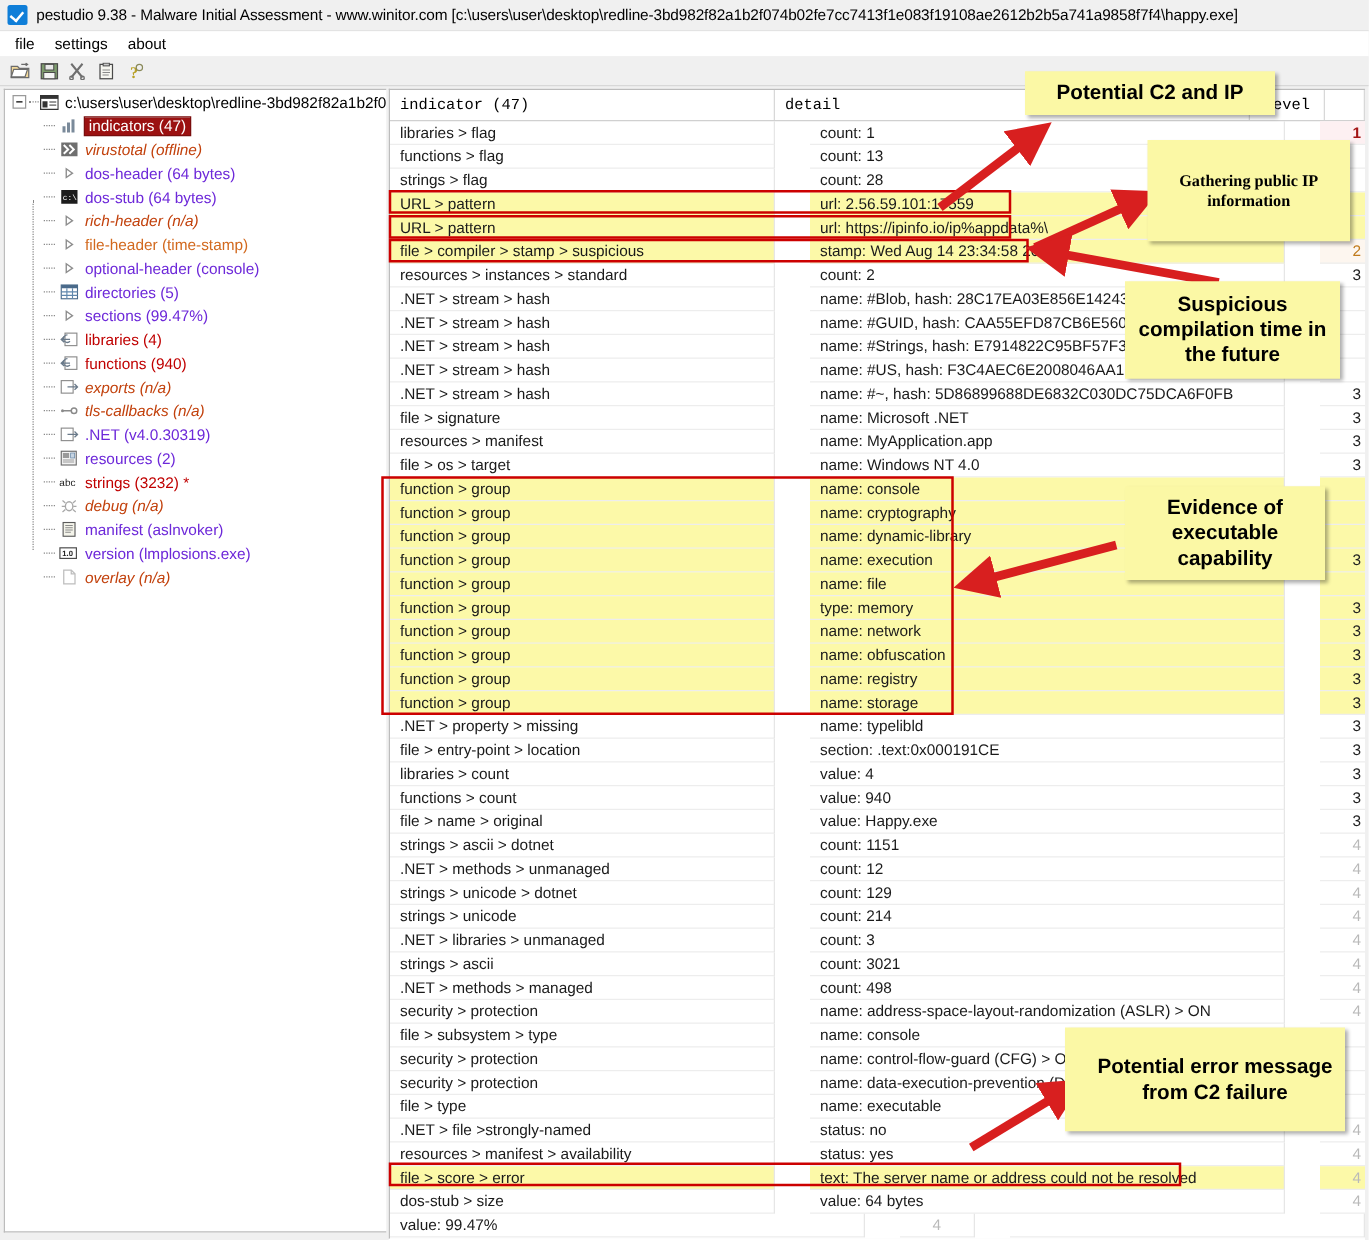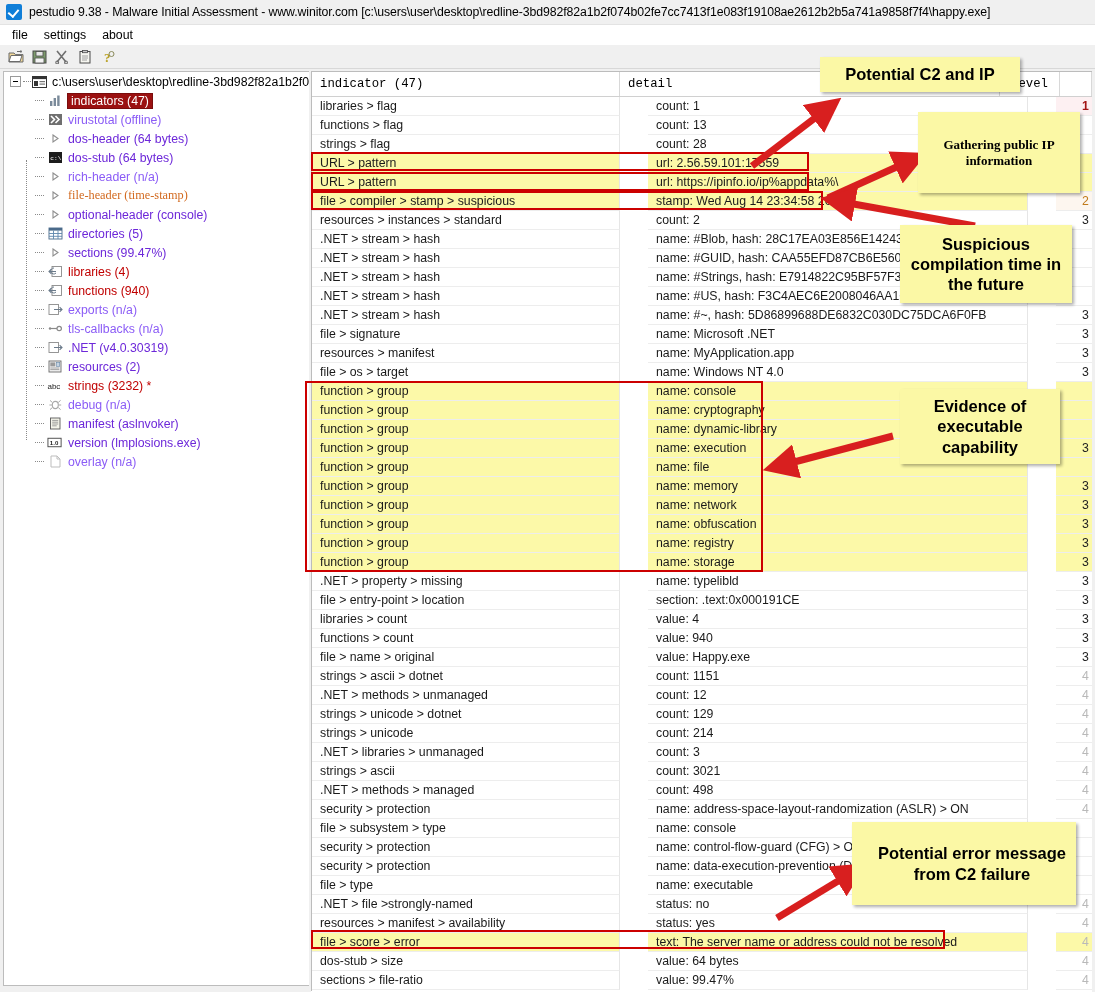--- a/index.html
+++ b/index.html
@@ -98,22 +98,22 @@
     width: 9px; height: 1px; border-top: 1px dotted #8a8a8a;
     margin-right: 3px; flex: none;
   }
   .node-icon {
     width: 16px; height: 14px; flex: none; margin-right: 5px;
     display: flex; align-items: center; justify-content: center;
   }
   .node-label { font-size: 12.3px; }
   .node-label.black { color: #6d28d9; }
   .node-label.red { color: #c00000; }
-  .node-label.gray { color: #8b5cf6; }
-  .node-label.orange { color: #d2691e; font-family: Liberation Serif, serif; }
+  .node-label.gray { color: #c2410c; font-style: italic; }
+  .node-label.orange { color: #d2691e; }
   .node-label.sel {
     background: #9b1111; color: #ffffff; padding: 0 3px;
     outline: 1px solid #7a0d0d;
   }
 
   
   .tree-spine {
     position: absolute; left: 22px; top: 88px; width: 1px; height: 280px;
     border-left: 1px dotted #8a8a8a;
   }
@@ -587,21 +587,21 @@
           <div class="cell col-tail"></div>
         </div>
         <div class="row hl">
           <div class="cell col-ind">function &gt; group</div>
           <div class="cell col-det">name: file</div>
           <div class="cell col-lvl center "></div>
           <div class="cell col-tail"></div>
         </div>
         <div class="row hl">
           <div class="cell col-ind">function &gt; group</div>
-          <div class="cell col-det">name: memory</div>
+          <div class="cell col-det">type: memory</div>
           <div class="cell col-lvl center lvl3">3</div>
           <div class="cell col-tail"></div>
         </div>
         <div class="row hl">
           <div class="cell col-ind">function &gt; group</div>
           <div class="cell col-det">name: network</div>
           <div class="cell col-lvl center lvl3">3</div>
           <div class="cell col-tail"></div>
         </div>
         <div class="row hl">
@@ -742,21 +742,20 @@
           <div class="cell col-lvl center lvl4">4</div>
           <div class="cell col-tail"></div>
         </div>
         <div class="row">
           <div class="cell col-ind">dos-stub &gt; size</div>
           <div class="cell col-det">value: 64 bytes</div>
           <div class="cell col-lvl center lvl4">4</div>
           <div class="cell col-tail"></div>
         </div>
         <div class="row">
-          <div class="cell col-ind">sections &gt; file-ratio</div>
           <div class="cell col-det">value: 99.47%</div>
           <div class="cell col-lvl center lvl4">4</div>
           <div class="cell col-tail"></div>
         </div>
       </div>
   </div>
   <div class="grid-bottom-fill"></div>
 
   <div class="redbox" style="left:311px; top:152px; width:498px; height:19px;"></div>
   <div class="redbox" style="left:311px; top:172px; width:498px; height:19px;"></div>

